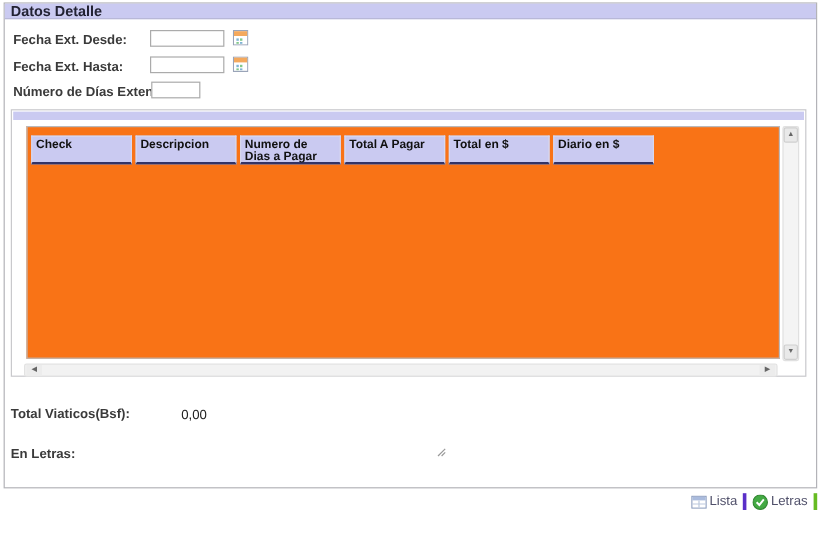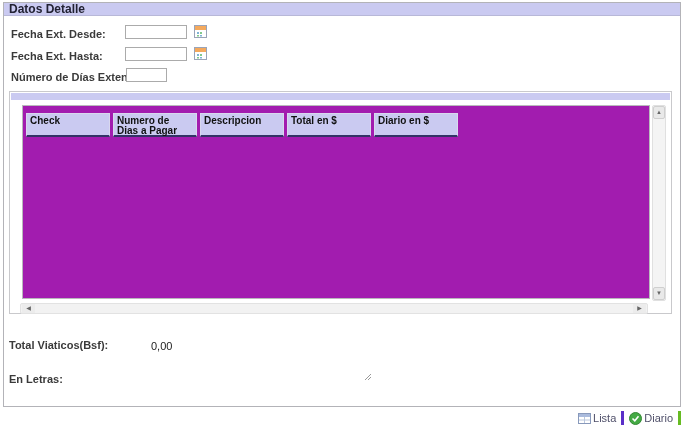--- a/index.html
+++ b/index.html
@@ -17,21 +17,21 @@
   .f-input { position:absolute; width:62px; height:14px; border:1px solid #ababab;
              background:#ffffff; font-size:10px; padding:0 2px; }
   .cal-btn { position:absolute; width:13px; height:13px; padding:0; border:0;
              background:transparent; cursor:pointer; }
 
   .panel { position:absolute; left:5px; top:88px; width:663px; height:223px;
            border:1px solid #c9c9cc; background:#ffffff; }
   .panel-topbar { margin:1px; height:7px; background:#cacaf1; }
 
   .grid-box { position:absolute; left:12px; top:13px; width:628px; height:194px;
-              border:1px solid #b9b9bc; background:#a21caf; overflow:hidden; }
+              border:1px solid #b9b9bc; background:#f97316; overflow:hidden; }
   .header-row { position:absolute; left:3px; top:7px; display:flex; }
   .th { width:84px; height:24px; margin-right:3px; background:#cacaf1;
         border:1px solid #d8d8ee; border-bottom:2px solid #333366;
         font-size:10px; font-weight:bold; color:#111111;
         padding:2px 3px; line-height:10px; }
 
   .vscroll { position:absolute; left:642px; top:13px; width:14px; height:196px;
              background:#f4f4f4; border:1px solid #e0e0e0; border-radius:2px; }
   .vscroll .sb-btn { position:absolute; left:0; width:12px; height:13px;
              background:#e9e9e9; border:1px solid #cfcfcf; border-radius:2px;
@@ -97,22 +97,23 @@
 
   <div class="f-label" style="left:7px; top:68px;">Número de Días Extensión:</div>
   <input class="f-input" style="left: 122px; top: 65px; width: 41px;" value="">
 
   <div class="panel">
     <div class="panel-topbar"></div>
 
     <div class="grid-box">
       <div class="header-row">
           <div class="th">Check</div>
+          <div class="th">Descripcion</div>
           <div class="th">Numero de Dias a Pagar</div>
-          <div class="th">Descripcion</div>
+          <div class="th">Total A Pagar</div>
           <div class="th">Total en $</div>
           <div class="th">Diario en $</div>
         </div>
       <div></div>
     </div>
 
     <div class="vscroll">
       <div class="sb-btn up">▲</div>
       <div class="sb-btn down">▼</div>
     </div>
@@ -144,16 +145,16 @@
     </svg>
     <span>Lista</span>
   </button>
   <span class="bar bar-lista"></span>
 
   <button class="act-btn">
     <svg width="13" height="13" viewBox="0 0 13 13">
       <circle cx="6.5" cy="6.5" r="6" fill="#44aa44" stroke="#338833"></circle>
       <path d="M3.5 6.5 L5.8 8.8 L9.5 4.2" fill="none" stroke="#ffffff" stroke-width="1.6"></path>
     </svg>
-    <span>Diario</span>
+    <span>Letras</span>
   </button>
   <span class="bar bar-guardar"></span>
 </div>
 
 </body></html>

